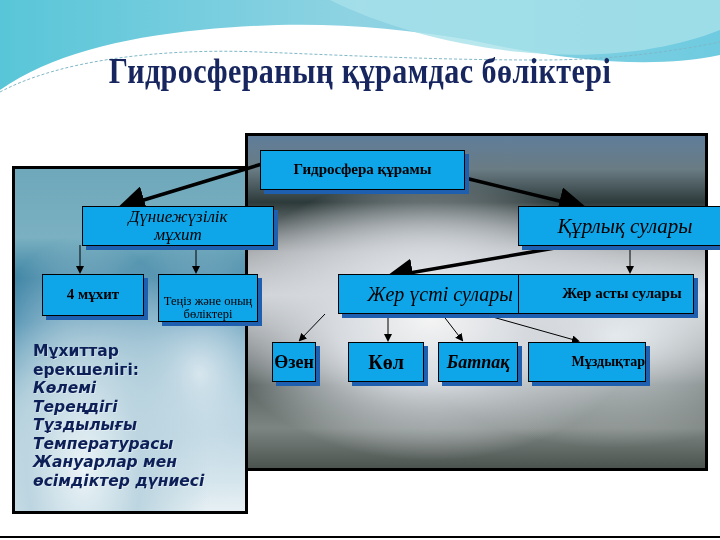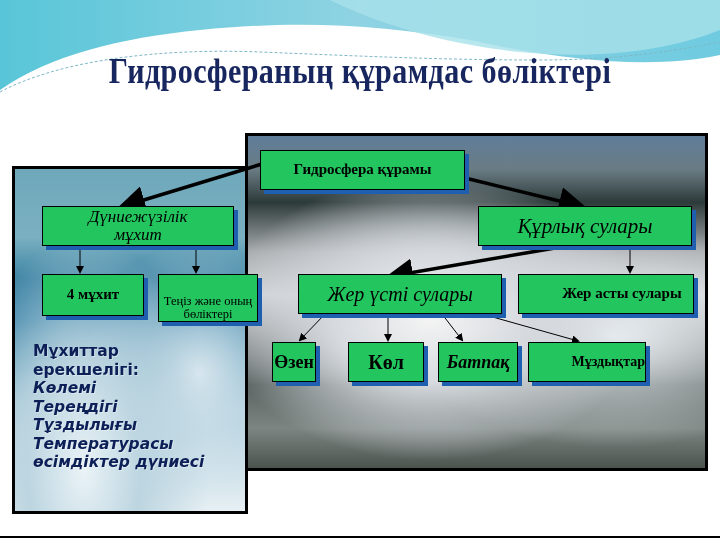--- a/index.html
+++ b/index.html
@@ -11,23 +11,23 @@
         radial-gradient(ellipse at 40% 55%, #f4f4f4 0%, #d6dadf 25%, rgba(180,185,190,0) 55%),
         radial-gradient(ellipse at 80% 60%, #e9eef2 0%, rgba(200,205,210,0) 40%),
         linear-gradient(180deg, #5f7d9a 0%, #6a7c84 10%, #2d3a3a 20%, #a9acaf 35%, #cfd3d6 48%, #8f9496 62%, #5b6462 75%, #7d8582 88%, #4c5450 100%);
     }
     .photo-left { position:absolute; left:12px; top:166px; width:236px; height:348px; border:3px solid #000;
       background:
         radial-gradient(ellipse at 30% 88%, #eaf3f7 0%, #bcd5e0 25%, rgba(120,160,180,0) 55%),
         radial-gradient(ellipse at 80% 60%, #d7e6ee 0%, rgba(150,190,210,0) 45%),
         linear-gradient(180deg, #6fa8bb 0%, #7ab0c1 20%, #3e84a4 32%, #3680a6 45%, #5e9bb7 58%, #9cc2d4 70%, #c8dde7 85%, #e7f0f4 100%);
     }
-    .box { position:absolute; background:#22c55e; border:1px solid #000; box-shadow:4px 4px 0 #1f5fb0; display:flex; align-items:center; justify-content:center; text-align:center; color:#000; font-family:"Liberation Serif", serif; line-height:1.05; }
+    .box { position:absolute; background:#0ea5e9; border:1px solid #000; box-shadow:4px 4px 0 #1f5fb0; display:flex; align-items:center; justify-content:center; text-align:center; color:#000; font-family:"Liberation Serif", serif; line-height:1.05; }
     .b-bold { font-weight:bold; }
-    .b-ital { font-style:italic; }
+    .b-ital { font-style:italic;margin-left:40px; }
     svg.lines { position:absolute; left:0; top:0; width:720px; height:540px; pointer-events:none; }
     .features { position:absolute; left:33px; top:342px; font-family:"DejaVu Sans", sans-serif; font-weight:bold; font-size:15.5px; color:#0d1f57; line-height:18.5px; text-shadow:1px 1px 0 rgba(255,255,255,0.35); }
     .features .head { font-style:normal; }
     .features .item { font-style:italic; display:block; }
     .bottom-line { position:absolute; left:0; top:536px; width:720px; height:2px; background:#000; }
   </style>
 </head>
 <body>
 
 <svg class="wave" viewBox="0 0 720 110" preserveAspectRatio="none">
@@ -107,16 +107,17 @@
   <span>Мұздықтар</span>
 </div>
 
 <div class="features">
   <span class="head" style="display:block;">Мұхиттар</span>
   <span class="head" style="display:block;">ерекшелігі:</span>
   <span class="item">Көлемі</span>
   <span class="item">Тереңдігі</span>
   <span class="item">Тұздылығы</span>
   <span class="item">Температурасы</span>
+  <span class="item">Жануарлар мен</span>
   <span class="item">өсімдіктер дүниесі</span>
 </div>
 
 <div class="bottom-line"></div>
 
 </body></html>

